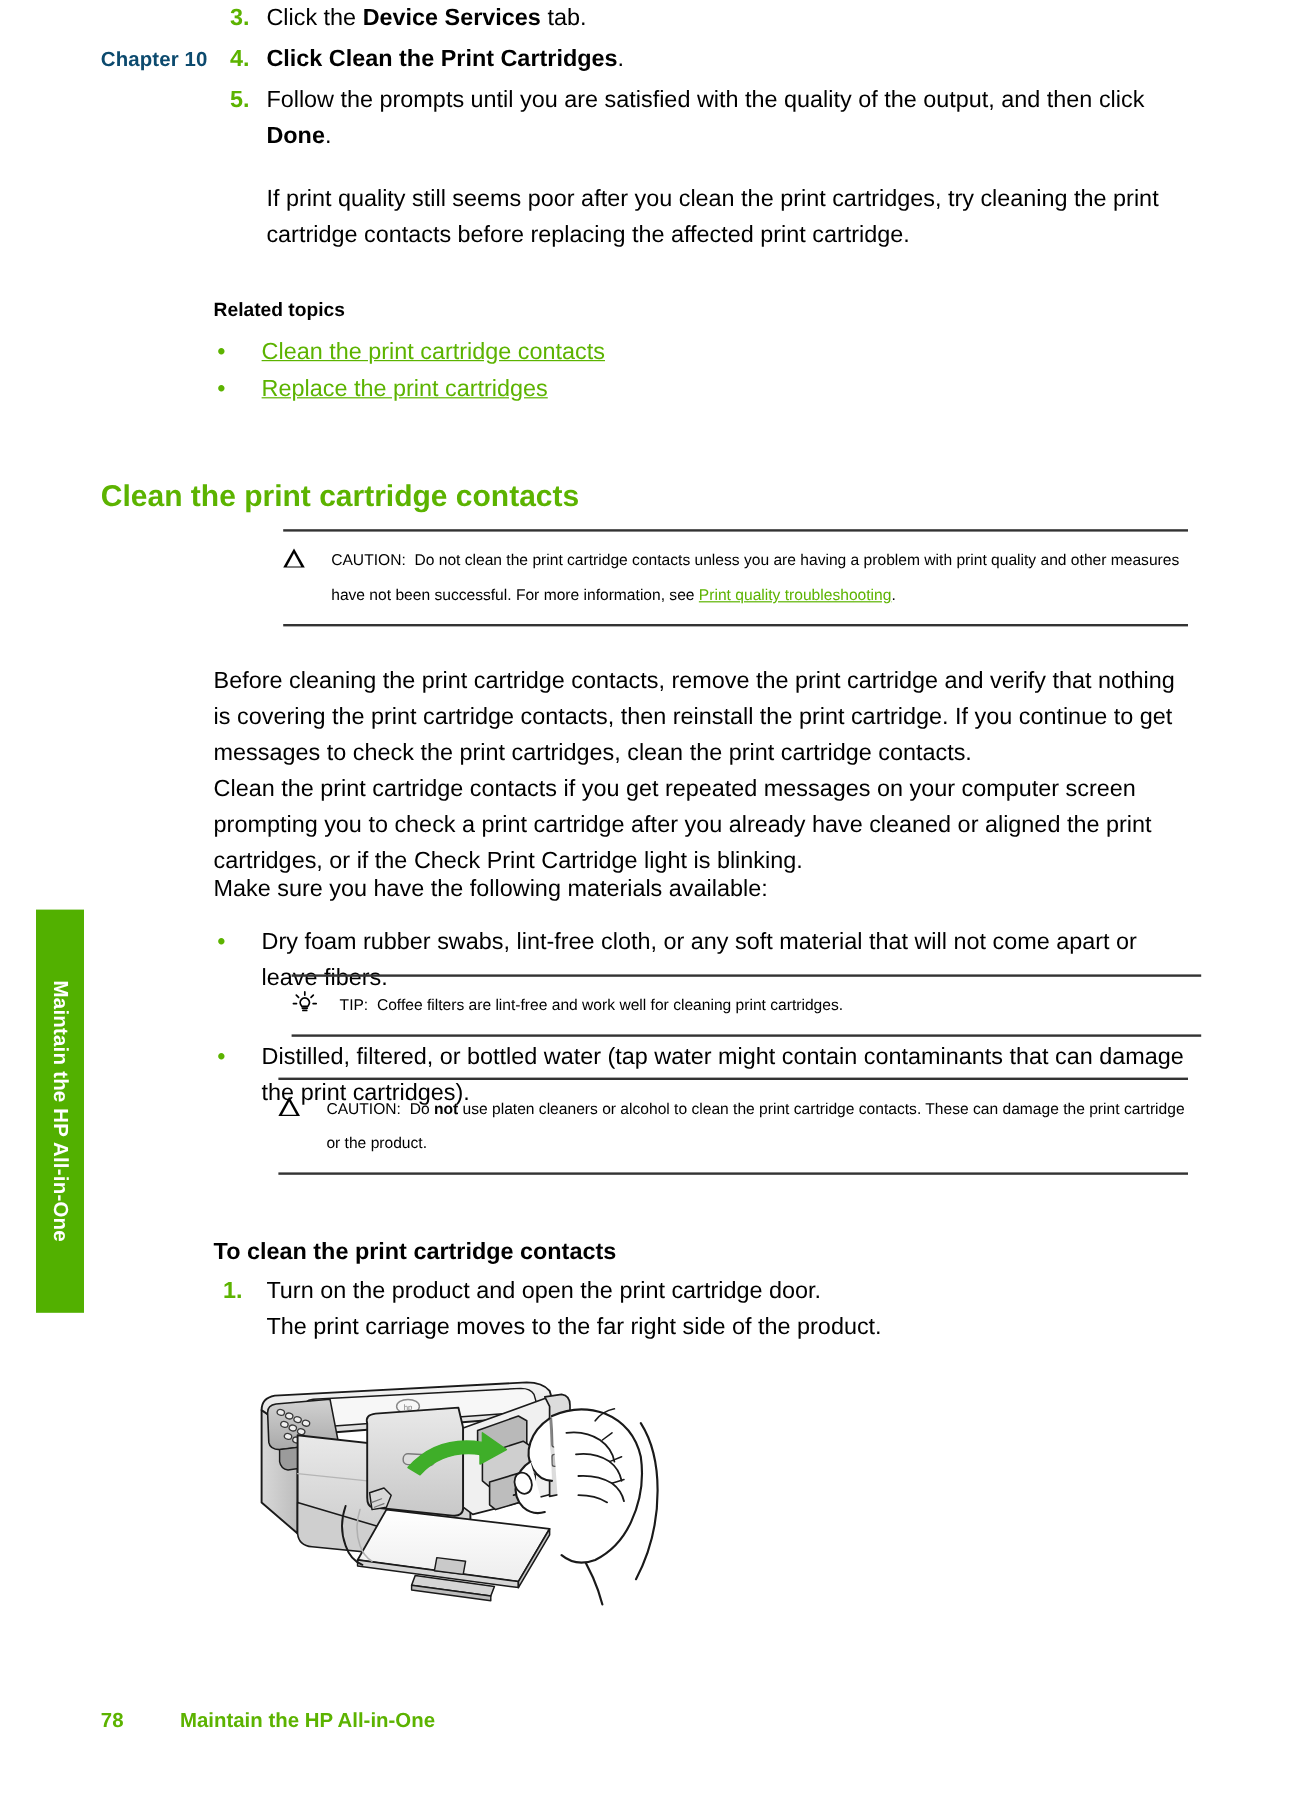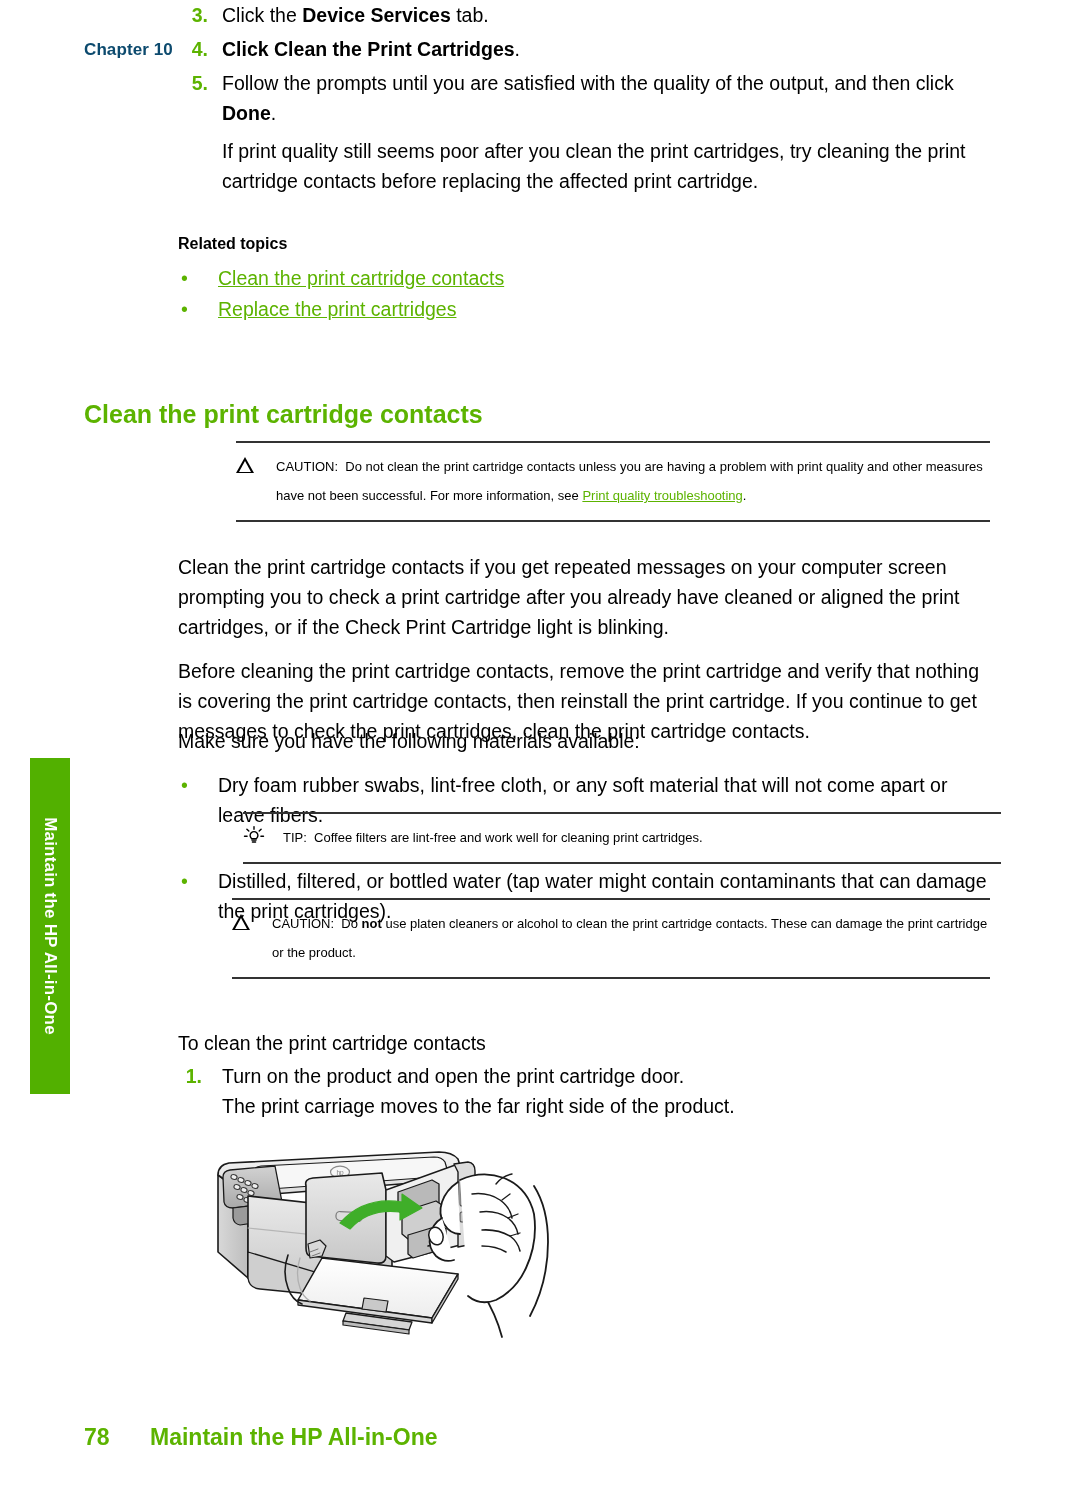--- a/index.html
+++ b/index.html
@@ -199,21 +199,21 @@
     width: 812px;
   }
   .body-block4 {
     position: absolute;
     left: 178px;
     top: 1028px;
     width: 812px;
   }
   .sub-heading {
     font-size: 19.5px;
-    font-weight: normal;
+    font-weight: bold;
     line-height: 30px;
     margin-bottom: 3px;
   }
 
   
   .side-tab {
     position: absolute;
     left: 30px;
     top: 758px;
     width: 40px;
@@ -230,21 +230,21 @@
     font-size: 17px;
     font-weight: bold;
     letter-spacing: 0.2px;
   }
 
   
   .footer {
     position: absolute;
     left: 84px;
     top: 1424px;
-    font-size: 23px;
+    font-size: 17px;
     font-weight: bold;
     color: #5cb300;
   }
   .footer .pageno {
     display: inline-block;
     width: 66px;
   }
 
   
   .illustration {
@@ -271,21 +271,21 @@
       </li>
 
       <li>
         <span class="num">4.</span>
         <span><b>Click </b><b>Clean the Print Cartridges</b><span>.</span></span>
       </li>
 
       <li>
         <span class="num">5.</span>
         <span><span>Follow the prompts until you are satisfied with the quality of the output, and then click </span><b>Done</b><span>.</span></span>
-        <div class="sub-para" style="margin-top:8px;">If print quality still seems poor after you clean the print cartridges, try cleaning the print cartridge contacts before replacing the affected print cartridge.</div>
+        <div class="sub-para" style="margin-top:23px;">If print quality still seems poor after you clean the print cartridges, try cleaning the print cartridge contacts before replacing the affected print cartridge.</div>
       </li>
 
     </ol>
   </div>
 
   <div class="related-wrap">
     <div class="related-title">Related topics</div>
     <ul class="bullets">
       <li>
         <span class="dot">•</span>
@@ -301,22 +301,22 @@
   <div class="section-heading">Clean the print cartridge contacts</div>
 
   <div class="admon admon-caution-1">
     <div class="row">
       <span class="glyph"><span class="tri-icon"></span></span>
       <span class="label">CAUTION:</span><span>&nbsp;&nbsp;</span><span>Do not clean the print cartridge contacts unless you are having a problem with print quality and other measures have not been successful. For more information, see </span><a class="xref" href="#">Print quality troubleshooting</a><span>.</span>
     </div>
   </div>
 
   <div class="body-block">
+    <p class="para" style="margin-bottom:0;">Before cleaning the print cartridge contacts, remove the print cartridge and verify that nothing is covering the print cartridge contacts, then reinstall the print cartridge. If you continue to get messages to check the print cartridges, clean the print cartridge contacts.</p>
     <p class="para">Clean the print cartridge contacts if you get repeated messages on your computer screen prompting you to check a print cartridge after you already have cleaned or aligned the print cartridges, or if the Check Print Cartridge light is blinking.</p>
-    <p class="para" style="margin-bottom:0;">Before cleaning the print cartridge contacts, remove the print cartridge and verify that nothing is covering the print cartridge contacts, then reinstall the print cartridge. If you continue to get messages to check the print cartridges, clean the print cartridge contacts.</p>
   </div>
 
   <div class="body-block2">
     <p class="para">Make sure you have the following materials available:</p>
     <ul class="bullets">
       <li>
         <span class="dot">•</span>
         <span>Dry foam rubber swabs, lint-free cloth, or any soft material that will not come apart or leave fibers.</span>
       </li>
     </ul>

